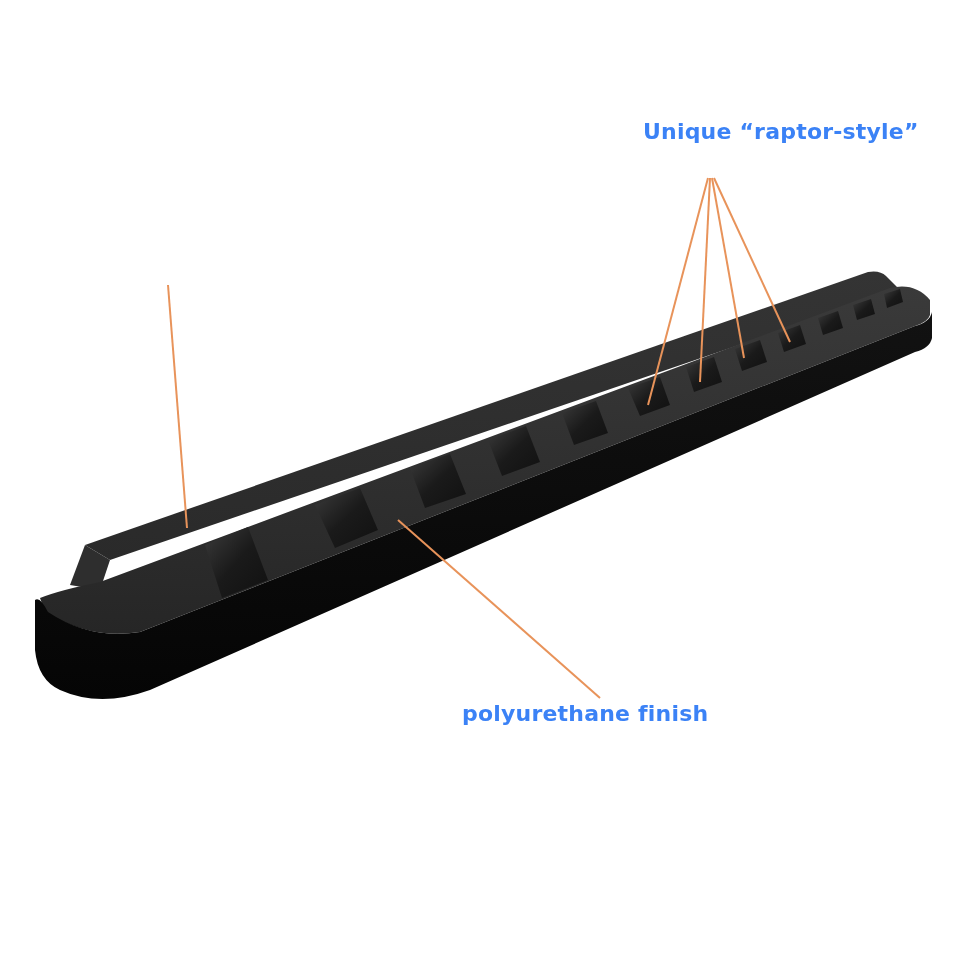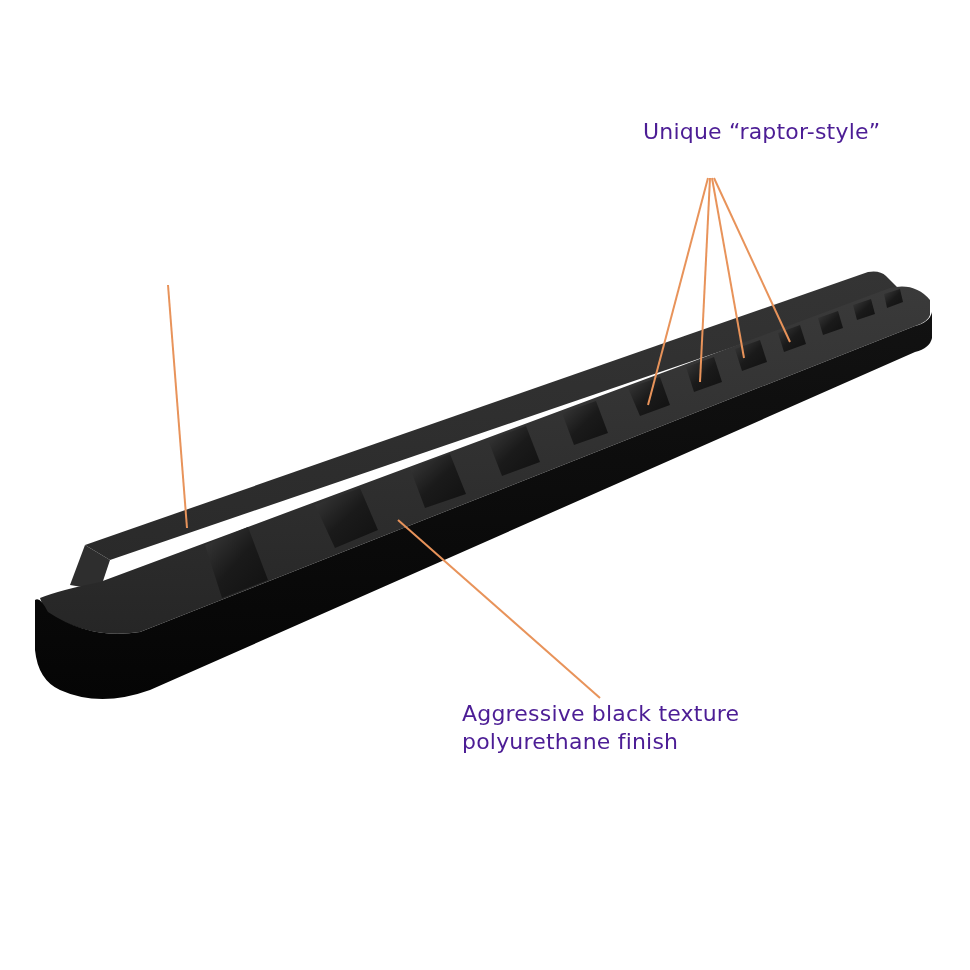--- a/index.html
+++ b/index.html
@@ -1,25 +1,26 @@
 <!DOCTYPE html>
 <html><head>
   <meta charset="utf-8">
   <style>
     html, body { margin: 0; padding: 0; background: #ffffff; }
     body { width: 970px; height: 970px; position: relative; overflow: hidden; font-family: "DejaVu Sans", sans-serif; }
     .canvas { position: absolute; left: 0; top: 0; width: 970px; height: 970px; }
     .label {
       position: absolute;
-      color: #4c1d95;
+      color: #3b82f6;
       font-family: "DejaVu Sans", sans-serif;
       font-size: 22px;
       line-height: 28px;
       letter-spacing: 0.2px;
       white-space: nowrap;
+      font-weight: bold;
     }
     .label span { display: block; }
     #label-louvers { left: 643px; top: 118px; }
     #label-steel { left: 68px; top: 226px; }
     #label-finish { left: 462px; top: 700px; }
   </style>
 </head>
 <body>
 
 <svg class="canvas" viewBox="0 0 970 970" xmlns="http://www.w3.org/2000/svg">
@@ -86,15 +87,14 @@
 </svg>
 
 <div class="label" id="label-louvers">
   <span>Unique “raptor-style”</span>
 </div>
 
 <div class="label" id="label-steel">
 </div>
 
 <div class="label" id="label-finish">
-  <span>Aggressive black texture</span>
   <span>polyurethane finish</span>
 </div>
 
 </body></html>

